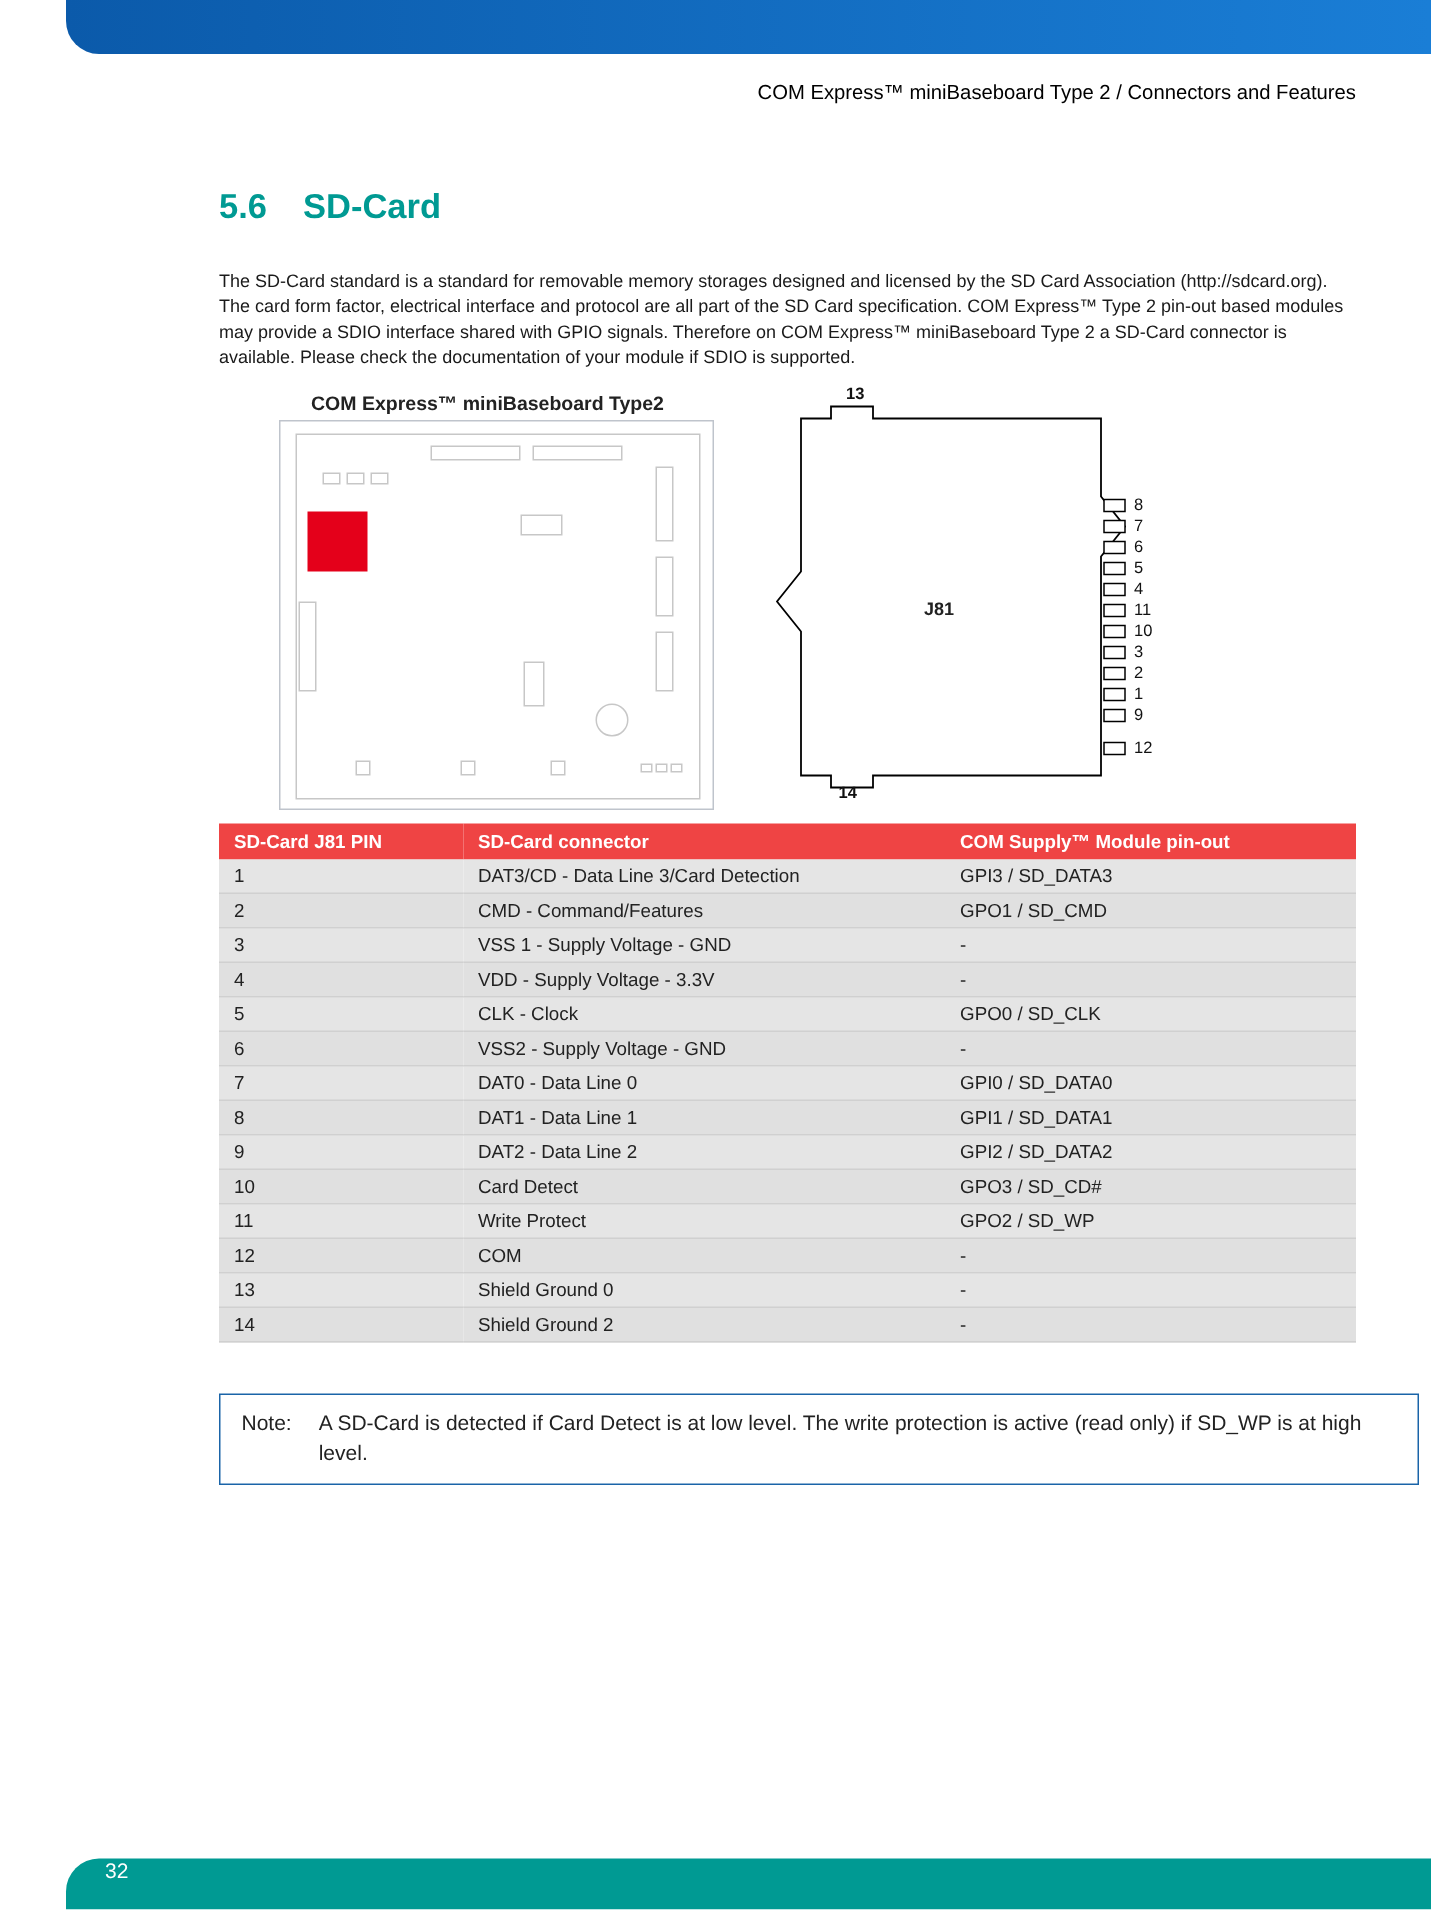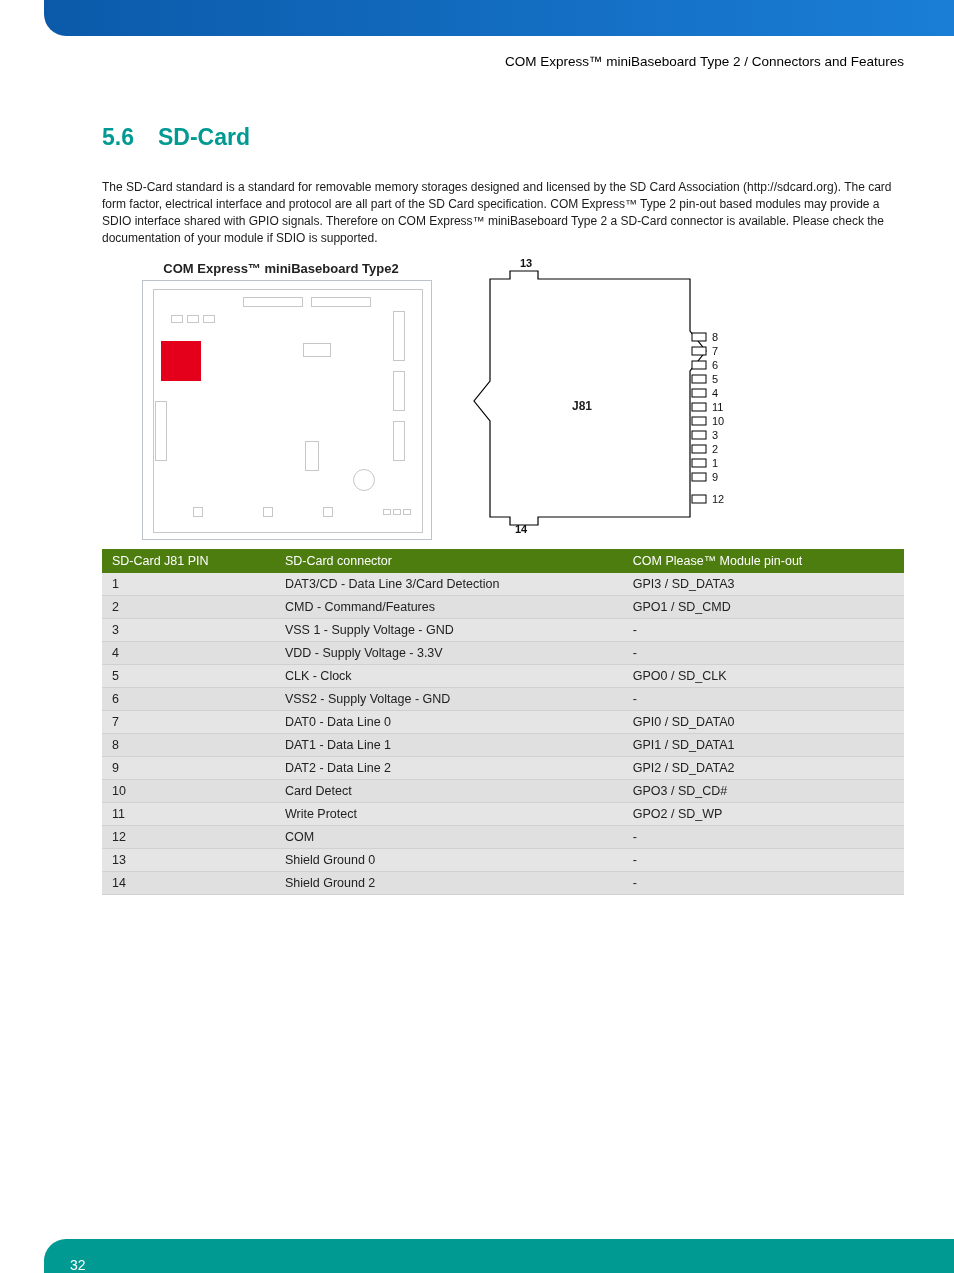--- a/index.html
+++ b/index.html
@@ -19,20 +19,21 @@
     border-bottom-left-radius: 22px;
   }
   .breadcrumb {
     text-align: right;
     font-size: 13.5px;
     color: #000000;
     padding: 18px 50px 0 0;
   }
   .content {
     padding: 55px 50px 0 102px;
+    margin-left: 44px;
   }
   h2.section {
     color: #009a93;
     font-size: 23px;
     font-weight: 700;
     margin-bottom: 28px;
   }
   h2.section .num { margin-right: 24px; }
   p.body {
     font-size: 12px;
@@ -76,24 +77,24 @@
   .pinbox { fill:#fff; stroke:#000; stroke-width:1; }
   .j81 { position:absolute; left:112px; top:138px; font-size:12px; font-weight:600; }
 
   table.pin {
     width: 100%;
     border-collapse: collapse;
     font-size: 12.5px;
     margin-top: 4px;
   }
   table.pin thead th {
-    background: #4d7c0f;
+    background: #ef4444;
     color: #fff;
     text-align: left;
-    font-weight: 400;
+    font-weight: 700;
     padding: 5px 10px;
   }
   table.pin td {
     background: #e5e5e5;
     border-bottom: 1px solid #d0d0d0;
     padding: 4px 10px;
     color: #222;
   }
   table.pin tbody tr:nth-child(even) td { background: #e0e0e0; }
   .notebox {
@@ -108,21 +109,21 @@
   }
   .notebox .nl { font-weight: 400; white-space: nowrap; }
   .footer {
     position: absolute; left: 44px; bottom: 0;
     width: 910px; height: 34px;
     background: #009a93;
     border-top-left-radius: 22px;
     color: #fff;
     font-size: 14px;
     padding-left: 26px;
-    display: flex; align-items: flex-end;
+    display: flex; align-items: flex-start;
   }
 </style>
 </head>
 <body>
 
 <div class="topbar"></div>
 <div class="breadcrumb">COM Express™ miniBaseboard Type 2 / Connectors and Features</div>
 
 <div class="content">
   <h2 class="section">
@@ -200,21 +201,21 @@
           <span class="pinlabel" style="left: 252px; top: 232px;">12</span>
         </div>
     </div>
   </div>
 
   <table class="pin">
     <thead>
       <tr>
         <th>SD-Card J81 PIN</th>
         <th>SD-Card connector</th>
-        <th>COM Please™ Module pin-out</th>
+        <th>COM Supply™ Module pin-out</th>
       </tr>
     </thead>
     <tbody id="tbody">
         <tr>
           <td>1</td>
           <td>DAT3/CD - Data Line 3/Card Detection</td>
           <td>GPI3 / SD_DATA3</td>
         </tr>
         <tr>
           <td>2</td>
@@ -277,17 +278,21 @@
           <td>-</td>
         </tr>
         <tr>
           <td>14</td>
           <td>Shield Ground 2</td>
           <td>-</td>
         </tr>
       </tbody>
   </table>
 
+  <div class="notebox">
+    <span class="nl">Note:</span>
+    <span>A SD-Card is detected if Card Detect is at low level. The write protection is active (read only) if SD_WP is at high level.</span>
+  </div>
 </div>
 
 <div class="footer">
   <span>32</span>
 </div>
 
 </body></html>

